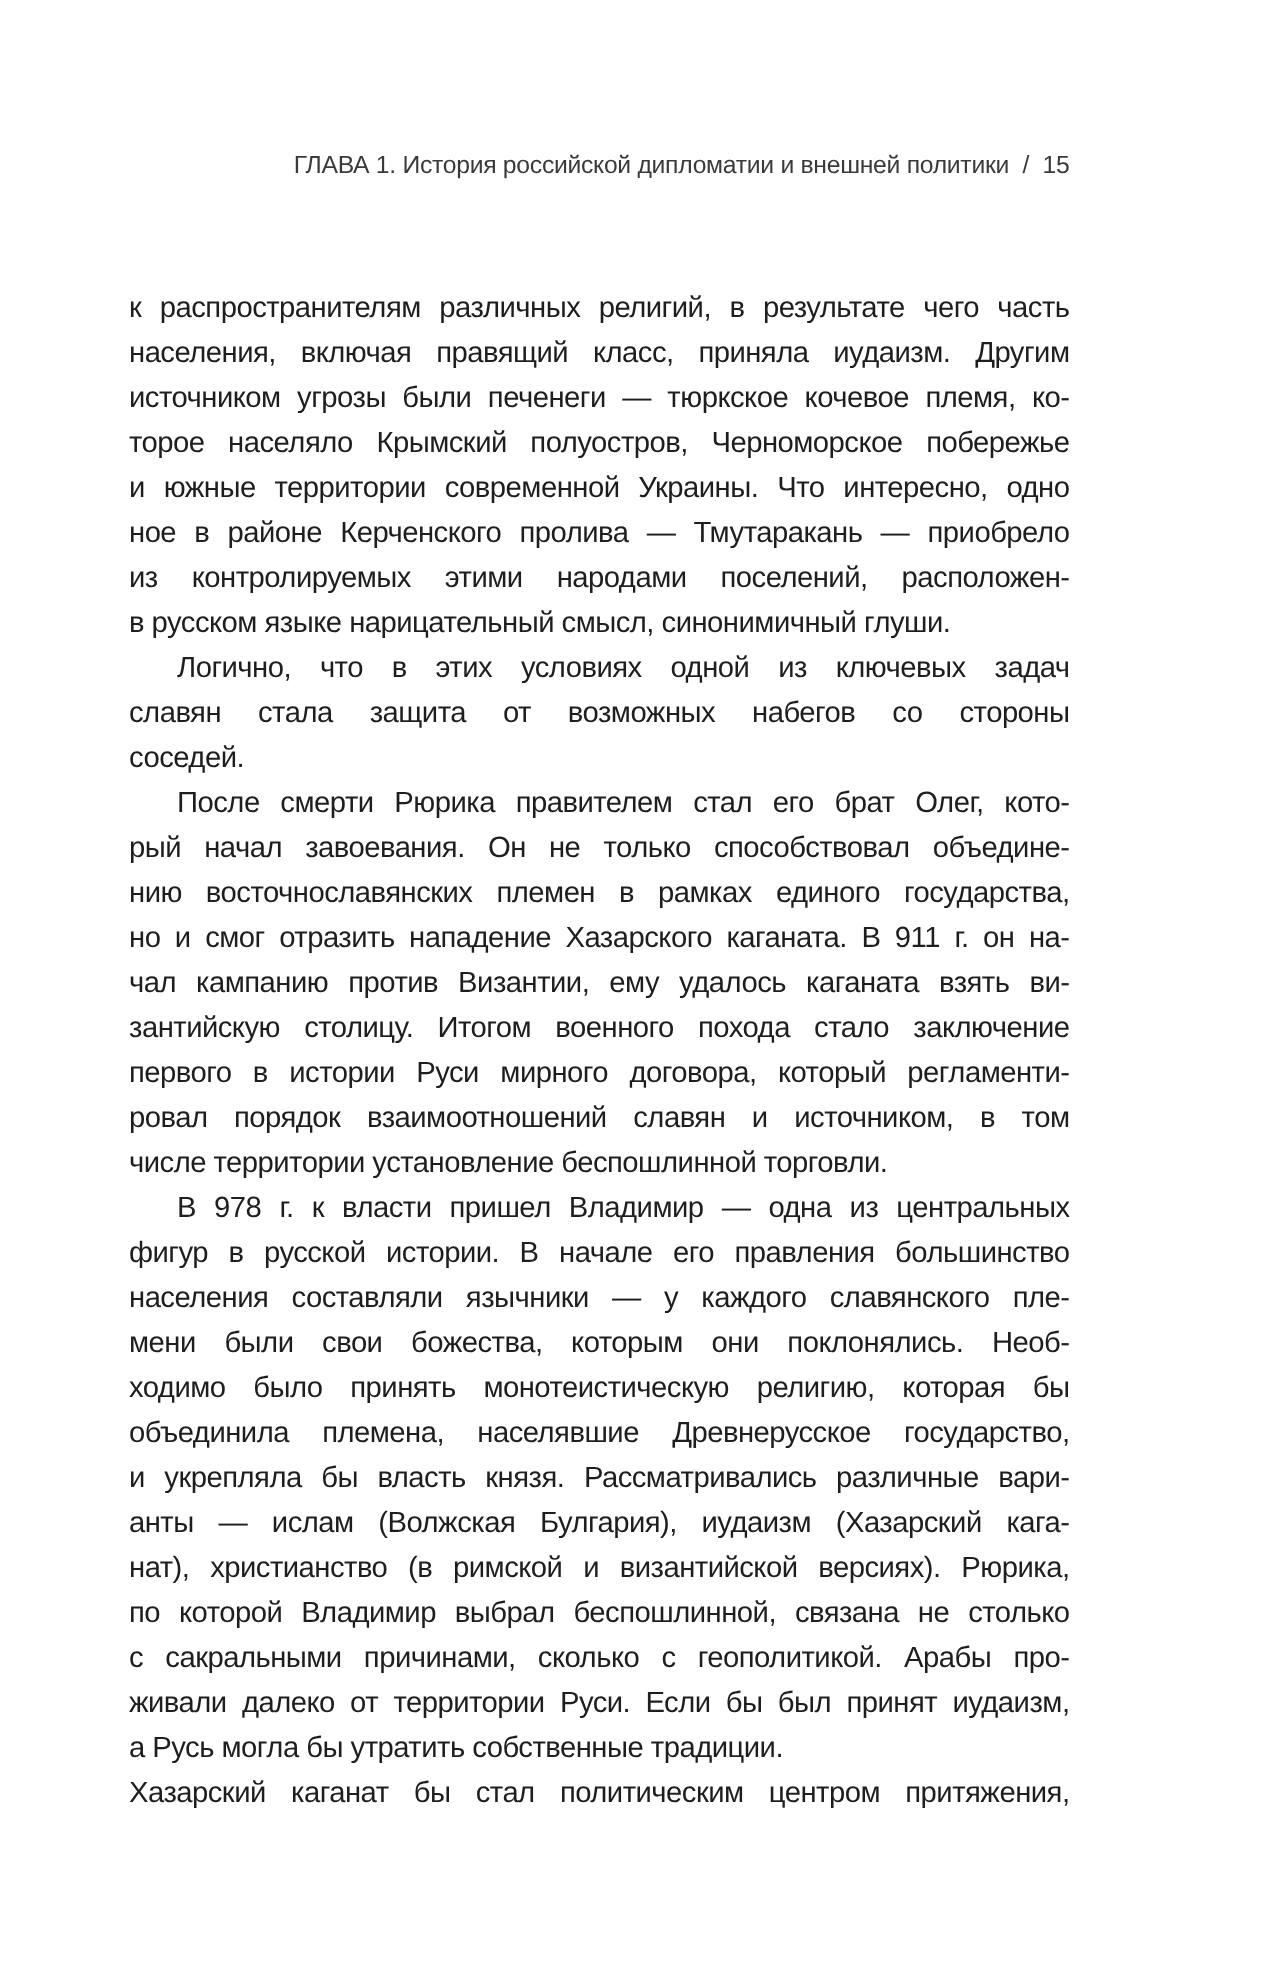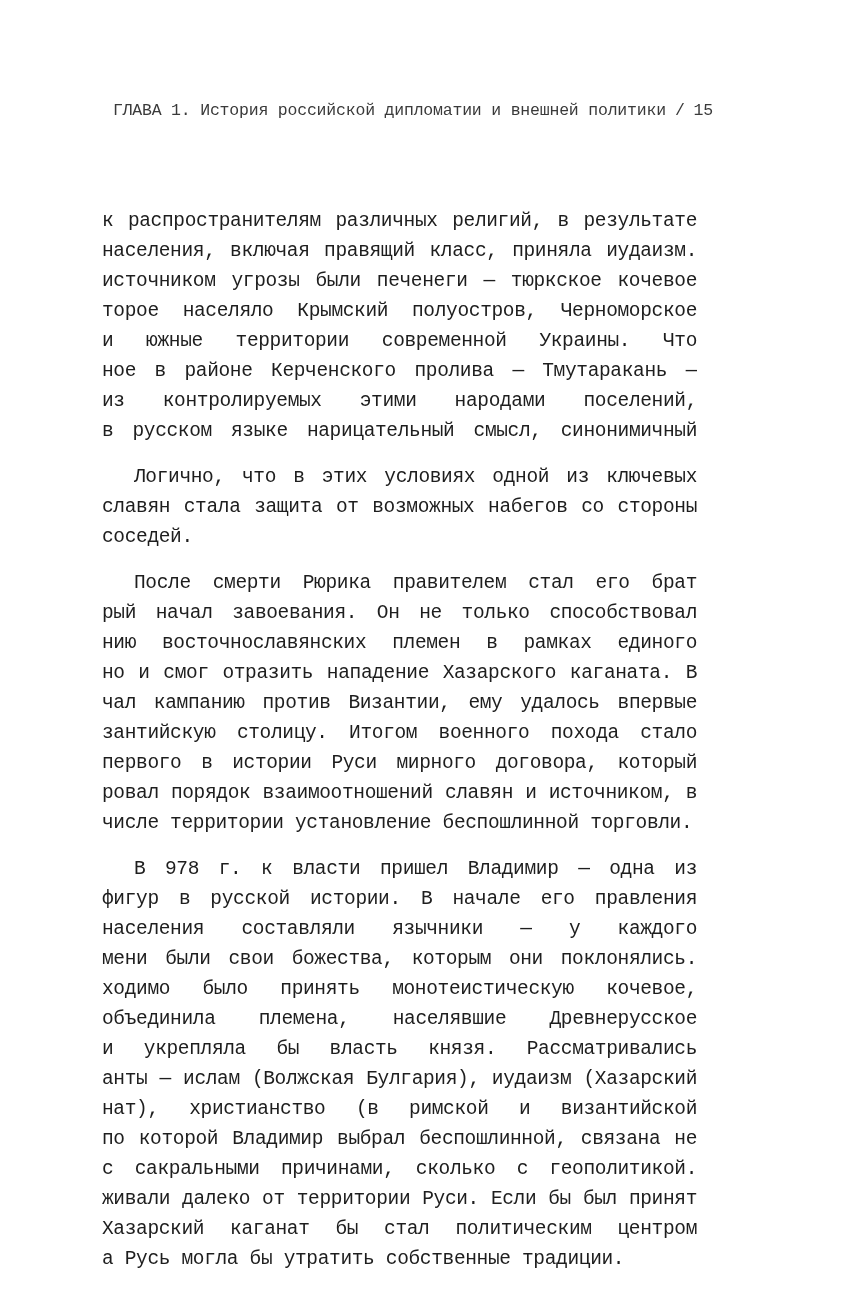--- a/index.html
+++ b/index.html
@@ -6,21 +6,21 @@
     margin: 0;
     padding: 0;
     background: #ffffff;
   }
   .page {
     position: relative;
     width: 844px;
     height: 1311px;
     background: #ffffff;
     overflow: hidden;
-    font-family: Liberation Mono, monospace;
+    font-family: Liberation Sans, sans-serif;
   }
   .running-header {
     position: absolute;
     top: 101px;
     left: 86px;
     width: 627px;
     text-align: right;
     font-size: 16.5px;
     letter-spacing: -0.2px;
     color: #3a3a3a;
@@ -34,21 +34,21 @@
     position: absolute;
     top: 190px;
     left: 86px;
     width: 627px;
     color: #1e1e1e;
     font-size: 19.5px;
     letter-spacing: -0.35px;
     line-height: 30px;
   }
   .paragraph {
-    margin: 16px;
+    margin: 0;
   }
   .line {
     height: 30px;
     overflow: hidden;
     text-align: justify;
     text-align-last: justify;
   }
   .line.last {
     text-align-last: left;
   }
@@ -77,36 +77,36 @@
       <div class="paragraph indent">
         <div class="line">Логично, что в этих условиях одной из ключевых задач</div>
         <div class="line">славян стала защита от возможных набегов со стороны</div>
         <div class="line last">соседей.</div>
       </div>
       <div class="paragraph indent">
         <div class="line">После смерти Рюрика правителем стал его брат Олег, кото-</div>
         <div class="line">рый начал завоевания. Он не только способствовал объедине-</div>
         <div class="line">нию восточнославянских племен в рамках единого государства,</div>
         <div class="line">но и смог отразить нападение Хазарского каганата. В 911 г. он на-</div>
-        <div class="line">чал кампанию против Византии, ему удалось впервые взять ви-</div>
+        <div class="line">чал кампанию против Византии, ему удалось каганата взять ви-</div>
         <div class="line">зантийскую столицу. Итогом военного похода стало заключение</div>
         <div class="line">первого в истории Руси мирного договора, который регламенти-</div>
         <div class="line">ровал порядок взаимоотношений славян и источником, в том</div>
         <div class="line last">числе территории установление беспошлинной торговли.</div>
       </div>
       <div class="paragraph indent">
         <div class="line">В 978 г. к власти пришел Владимир — одна из центральных</div>
         <div class="line">фигур в русской истории. В начале его правления большинство</div>
         <div class="line">населения составляли язычники — у каждого славянского пле-</div>
         <div class="line">мени были свои божества, которым они поклонялись. Необ-</div>
-        <div class="line">ходимо было принять монотеистическую кочевое, которая бы</div>
+        <div class="line">ходимо было принять монотеистическую религию, которая бы</div>
         <div class="line">объединила племена, населявшие Древнерусское государство,</div>
         <div class="line">и укрепляла бы власть князя. Рассматривались различные вари-</div>
         <div class="line">анты — ислам (Волжская Булгария), иудаизм (Хазарский кага-</div>
-        <div class="line">нат), христианство (в римской и византийской версиях). Причина,</div>
+        <div class="line">нат), христианство (в римской и византийской версиях). Рюрика,</div>
         <div class="line">по которой Владимир выбрал беспошлинной, связана не столько</div>
         <div class="line">с сакральными причинами, сколько с геополитикой. Арабы про-</div>
         <div class="line">живали далеко от территории Руси. Если бы был принят иудаизм,</div>
+        <div class="line last">а Русь могла бы утратить собственные традиции.</div>
         <div class="line">Хазарский каганат бы стал политическим центром притяжения,</div>
-        <div class="line last">а Русь могла бы утратить собственные традиции.</div>
       </div>
     </div>
 </div>
 
 </body></html>

